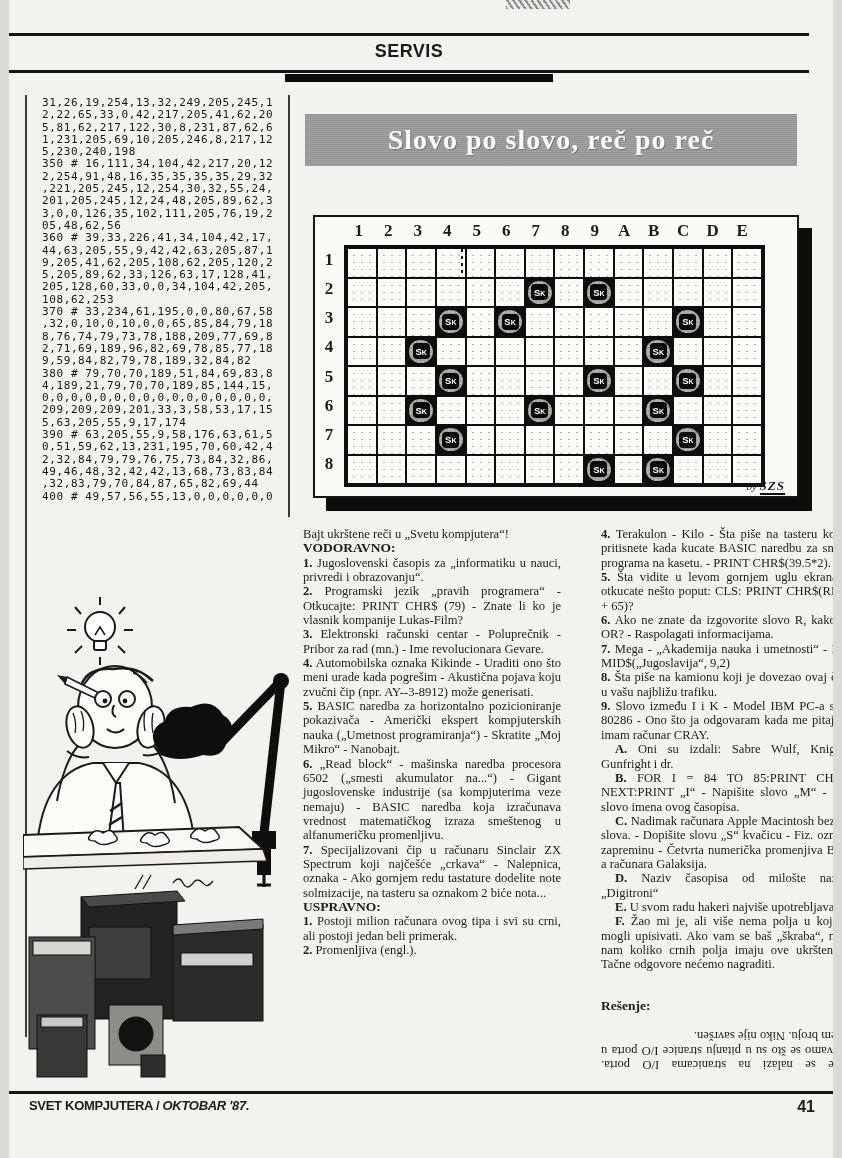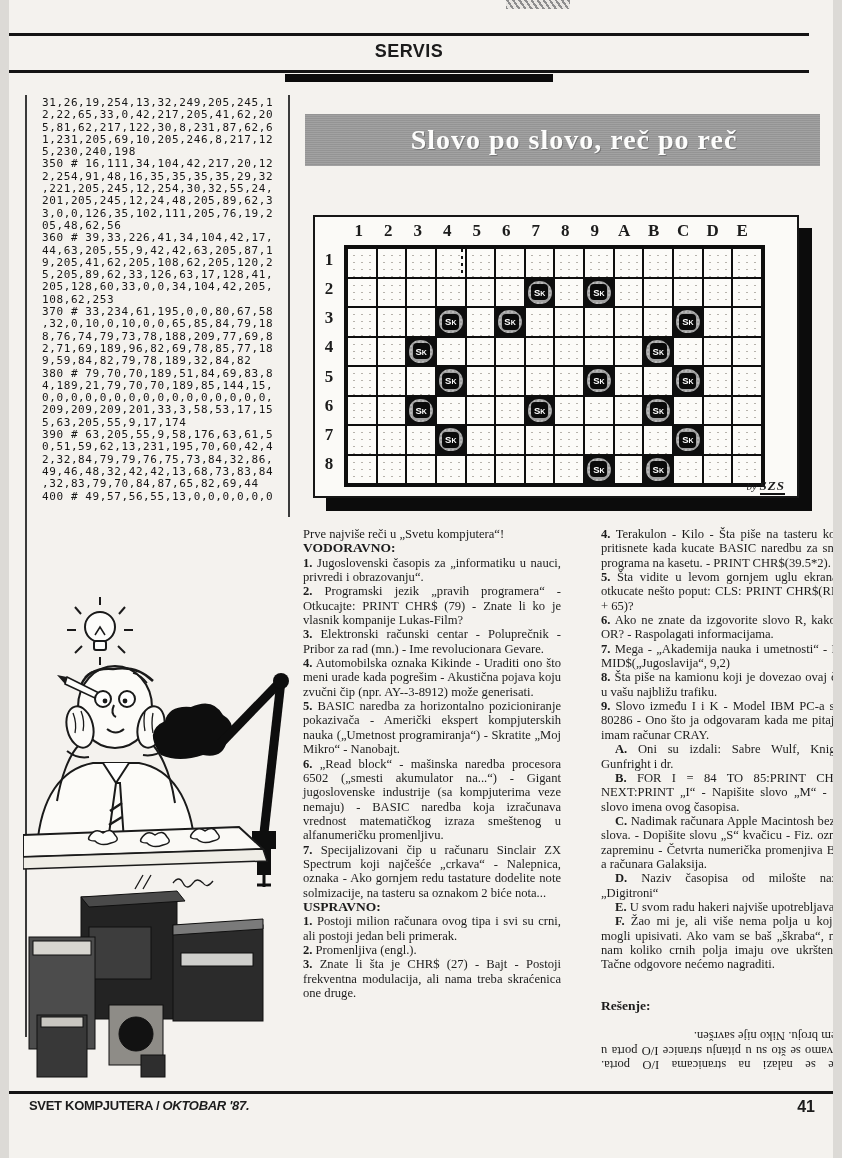--- a/index.html
+++ b/index.html
@@ -19,21 +19,21 @@
   .code-rule{position:absolute;left:279px;top:95px;width:2px;height:422px;background:#3a3a3a;}
 
   
   .code{position:absolute;left:33px;top:97px;width:246px;
     font-family:"DejaVu Sans Mono",monospace;font-weight:normal;font-size:11px;
     line-height:12.3px;letter-spacing:.6px;color:#161616;white-space:pre;}
 
   
   .banner{position:absolute;left:296px;top:114px;width:492px;height:52px;background:#9c9c9c;
     background-image:repeating-linear-gradient(0deg,rgba(255,255,255,.06) 0 1px,rgba(0,0,0,.05) 1px 2px);
-    display:flex;align-items:center;justify-content:center;padding-left:23px;}
+    display:flex;align-items:center;justify-content:center;}
   .banner-title{color:#fdfdfc;font-weight:bold;font-size:28px;letter-spacing:1px;
     font-family:"Liberation Serif",serif;text-shadow:1px 1px 0 rgba(0,0,0,.25);}
 
   
   .gridbox{position:absolute;left:304px;top:215px;width:482px;height:279px;background:#fbfaf7;
     border:2px solid #161616;box-shadow:13px 13px 0 #0c0c0c;}
   .col-labels{position:absolute;left:29px;top:1px;width:413px;height:26px;display:flex;}
   .col-labels span{flex:1;text-align:center;font-weight:bold;font-size:17px;line-height:26px;}
   .row-labels{position:absolute;left:0;top:28px;width:28px;height:234px;display:flex;flex-direction:column;}
   .row-labels span{flex:1;text-align:center;font-weight:bold;font-size:17px;display:flex;align-items:center;justify-content:center;}
@@ -356,33 +356,32 @@
         <div class="cell"></div>
       </div>
     <div class="dash-seg"></div>
     <div class="credit">
       <span>by</span>
       <span class="logo">SZS</span>
     </div>
   </div>
 
   <div class="clue-col clue-col-1">
-      <p class="intro">Prve najviše reči u „Svetu kompjutera“!</p>
+      <p class="intro">Bajt ukrštene reči u „Svetu kompjutera“!</p>
       <p class="head">VODORAVNO:</p>
       <p class="clue"><b>1.</b> Jugoslovenski časopis za „informatiku u nauci, privredi i obrazovanju“.</p>
       <p class="clue"><b>2.</b> Programski jezik „pravih programera“ - Otkucajte: PRINT CHR$ (79) - Znate li ko je vlasnik kompanije Lukas-Film?</p>
       <p class="clue"><b>3.</b> Elektronski računski centar - Poluprečnik - Pribor za rad (mn.) - Ime revolucionara Gevare.</p>
       <p class="clue"><b>4.</b> Automobilska oznaka Kikinde - Uraditi ono što meni urade kada pogrešim - Akustična pojava koju zvučni čip (npr. AY--3-8912) može generisati.</p>
       <p class="clue"><b>5.</b> BASIC naredba za horizontalno pozicioniranje pokazivača - Američki ekspert kompjuterskih nauka („Umetnost programiranja“) - Skratite „Moj Mikro“ - Nanobajt.</p>
       <p class="clue"><b>6.</b> „Read block“ - mašinska naredba procesora 6502 („smesti akumulator na...“) - Gigant jugoslovenske industrije (sa kompjuterima veze nemaju) - BASIC naredba koja izračunava vrednost matematičkog izraza smeštenog u alfanumeričku promenljivu.</p>
       <p class="clue"><b>7.</b> Specijalizovani čip u računaru Sinclair ZX Spectrum koji najčešće „crkava“ - Nalepnica, oznaka - Ako gornjem redu tastature dodelite note solmizacije, na tasteru sa oznakom 2 biće nota...</p>
       <p class="head">USPRAVNO:</p>
       <p class="clue"><b>1.</b> Postoji milion računara ovog tipa i svi su crni, ali postoji jedan beli primerak.</p>
       <p class="clue"><b>2.</b> Promenljiva (engl.).</p>
-      <p class="clue"><b>3.</b> Znate li šta je CHR$ (27) - Bajt - Postoji frekventna modulacija, ali nama treba skraćenica one druge.</p>
     </div>
   <div class="clue-col clue-col-2">
       <p class="clue"><b>4.</b> Terakulon - Kilo - Šta piše na tasteru koji prvi pritisnete kada kucate BASIC naredbu za snimanje programa na kasetu. - PRINT CHR$(39.5*2).</p>
       <p class="clue"><b>5.</b> Šta vidite u levom gornjem uglu ekrana kada otkucate nešto poput: CLS: PRINT CHR$(RND*32 + 65)?</p>
       <p class="clue"><b>6.</b> Ako ne znate da izgovorite slovo R, kako čitate OR? - Raspolagati informacijama.</p>
       <p class="clue"><b>7.</b> Mega - „Akademija nauka i umetnosti“ - PRINT MID$(„Jugoslavija“, 9,2)</p>
       <p class="clue"><b>8.</b> Šta piše na kamionu koji je dovezao ovaj časopis u vašu najbližu trafiku.</p>
       <p class="clue"><b>9.</b> Slovo između I i K - Model IBM PC-a sa Intel 80286 - Ono što ja odgovaram kada me pitaju da li imam računar CRAY.</p>
       <p class="clue indent"><b>A.</b> Oni su izdali: Sabre Wulf, Knightlore, Gunfright i dr.</p>
       <p class="clue indent"><b>B.</b> FOR I = 84 TO 85:PRINT CHR$(I);: NEXT:PRINT „I“ - Napišite slovo „M“ - Zadnje slovo imena ovog časopisa.</p>

